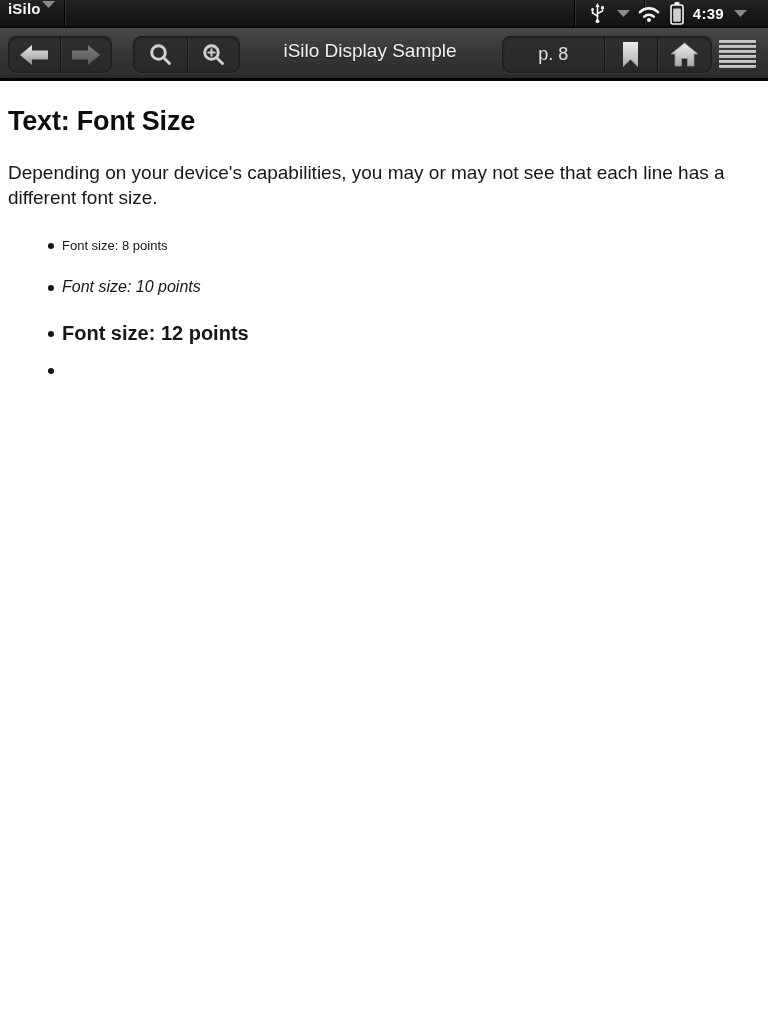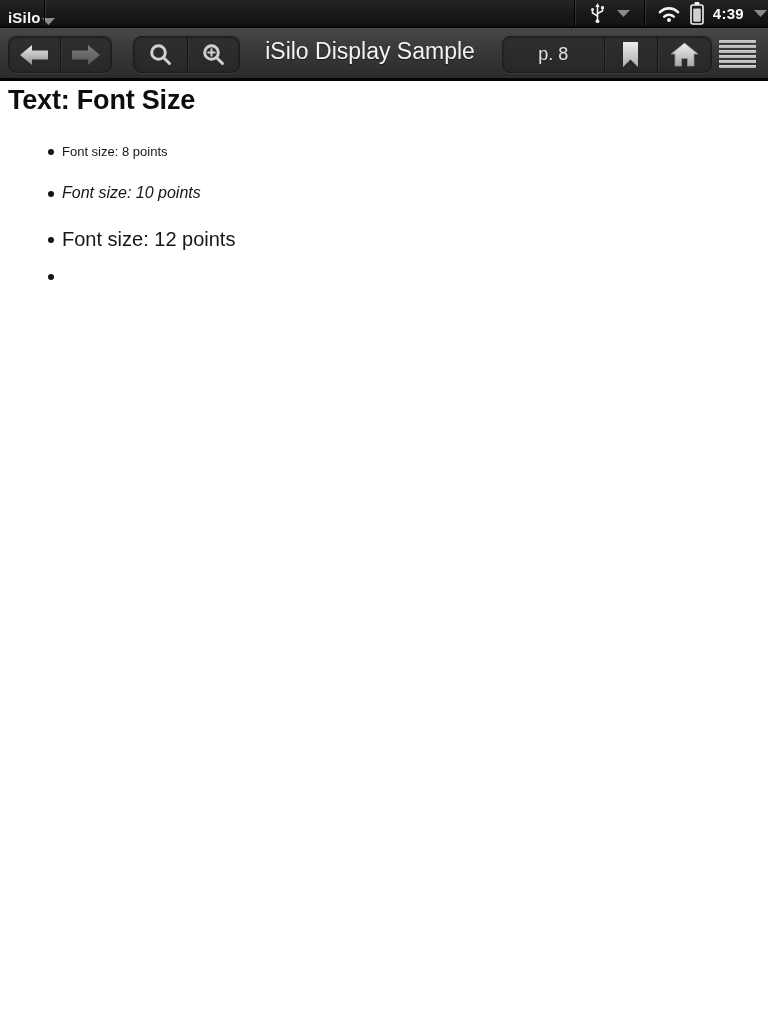--- a/index.html
+++ b/index.html
@@ -11,36 +11,36 @@
   }
 
   
   .status-bar {
     position:relative; height:28px; width:100%;
     background:linear-gradient(180deg,#242424 0%,#171717 60%,#131313 100%);
     display:flex; align-items:center; color:#fff;
     border-bottom:2px solid #060606;
   }
   .sb-left {
-    width:44px; height:100%; display:flex; align-items:flex-end;
+    width:64px; height:100%; display:flex; align-items:flex-start;
     padding-left:8px; gap:0; cursor:default;
   }
   .sb-app-label { font-size:15px; font-weight:bold; color:#f4f4f4; letter-spacing:.2px; }
   .sb-divider {
     width:1px; height:100%; background:#000;
     box-shadow:1px 0 0 rgba(255,255,255,0.10);
   }
   .sb-spacer { flex:1; height:100%; }
   .sb-usb {
     width:69px; height:100%; display:flex; align-items:center;
     justify-content:center; gap:10px;
   }
   .sb-right {
     width:123px; height:100%; display:flex; align-items:center;
-    justify-content:flex-end; gap:9px; padding-right:0;
+    justify-content:flex-end; gap:9px; padding-right:20px;
   }
   .sb-time { font-size:15px; font-weight:bold; color:#fafafa; letter-spacing:.3px; }
   .icon { display:inline-flex; align-items:center; justify-content:center; line-height:0; }
 
   
   .toolbar {
     position:relative; height:53px; width:100%;
     background:linear-gradient(180deg,#4a4748 0%,#3a3738 45%,#2c2a2b 100%);
     border-bottom:3px solid #060606;
   }
@@ -65,34 +65,34 @@
   .grp-nav .tb-btn { width:52px; }
   .grp-zoom .tb-btn { width:53px; }
   .tb-field {
     width:101px; height:100%; display:flex; align-items:center; justify-content:center;
     color:#e2e2e2; font-size:18px; cursor:pointer;
   }
   .grp-page .tb-btn { width:54px; }
   .tb-title {
     position:absolute; left:370px; top:0; transform:translateX(-50%);
     height:46px; display:flex; align-items:center;
-    color:#f2f2f2; font-size:23px; font-weight:500; white-space:nowrap;
+    color:#f2f2f2; font-size:19px; font-weight:500; white-space:nowrap;
     text-shadow:0 1px 1px rgba(0,0,0,0.5);
   }
   .tb-menu {
     position:absolute; left:719px; top:12px; width:37px; height:28px;
     background:repeating-linear-gradient(180deg,
       #d2d2d2 0px, #b2b2b2 3px, rgba(0,0,0,0) 3px, rgba(0,0,0,0) 5px);
     border-radius:1px; cursor:pointer;
   }
 
   
   .content { padding:0 8px; color:#141414; }
   .page-heading {
-    margin-top:4px; font-size:27px; font-weight:bold; color:#0d0d0d;
+    margin-top:25px; font-size:27px; font-weight:bold; color:#0d0d0d;
     letter-spacing:-0.2px;
   }
   .page-paragraph {
     margin-top:23px; font-size:19px; line-height:25px; color:#161616;
     white-space:pre-line; max-width:720px;
   }
   .font-list { list-style:none; margin:28px 0 0 40px; padding:0; }
   .font-list li {
     position:relative; padding-left:14px; margin-bottom:9px;
     line-height:1.18; color:#161616;margin-top:25px;
@@ -243,21 +243,23 @@
           </svg>
         </span>
       </div>
     </div>
 
     <div class="tb-menu" title=""></div>
   </div>
 
   <div class="content">
     <h1 class="page-heading">Text: Font Size</h1>
+    <p class="page-paragraph">Depending on your device's capabilities, you may or may not see that each line has a
+different font size.</p>
     <ul class="font-list">
         <li style="font-size: 13px;"><span class="bullet"></span><span>Font size: 8 points</span></li>
         <li style="font-size: 16px; font-style: italic;"><span class="bullet"></span><span>Font size: 10 points</span></li>
-        <li style="font-size: 20px;"><span class="bullet"></span><span>Font size: 12 points</span></li>
+        <li style="font-size: 20px; font-weight: bold;"><span class="bullet"></span><span>Font size: 12 points</span></li>
         <li style="font-size: 23px;"><span class="bullet"></span></li>
       </ul>
   </div>
 
 </div>
 
 </body></html>

